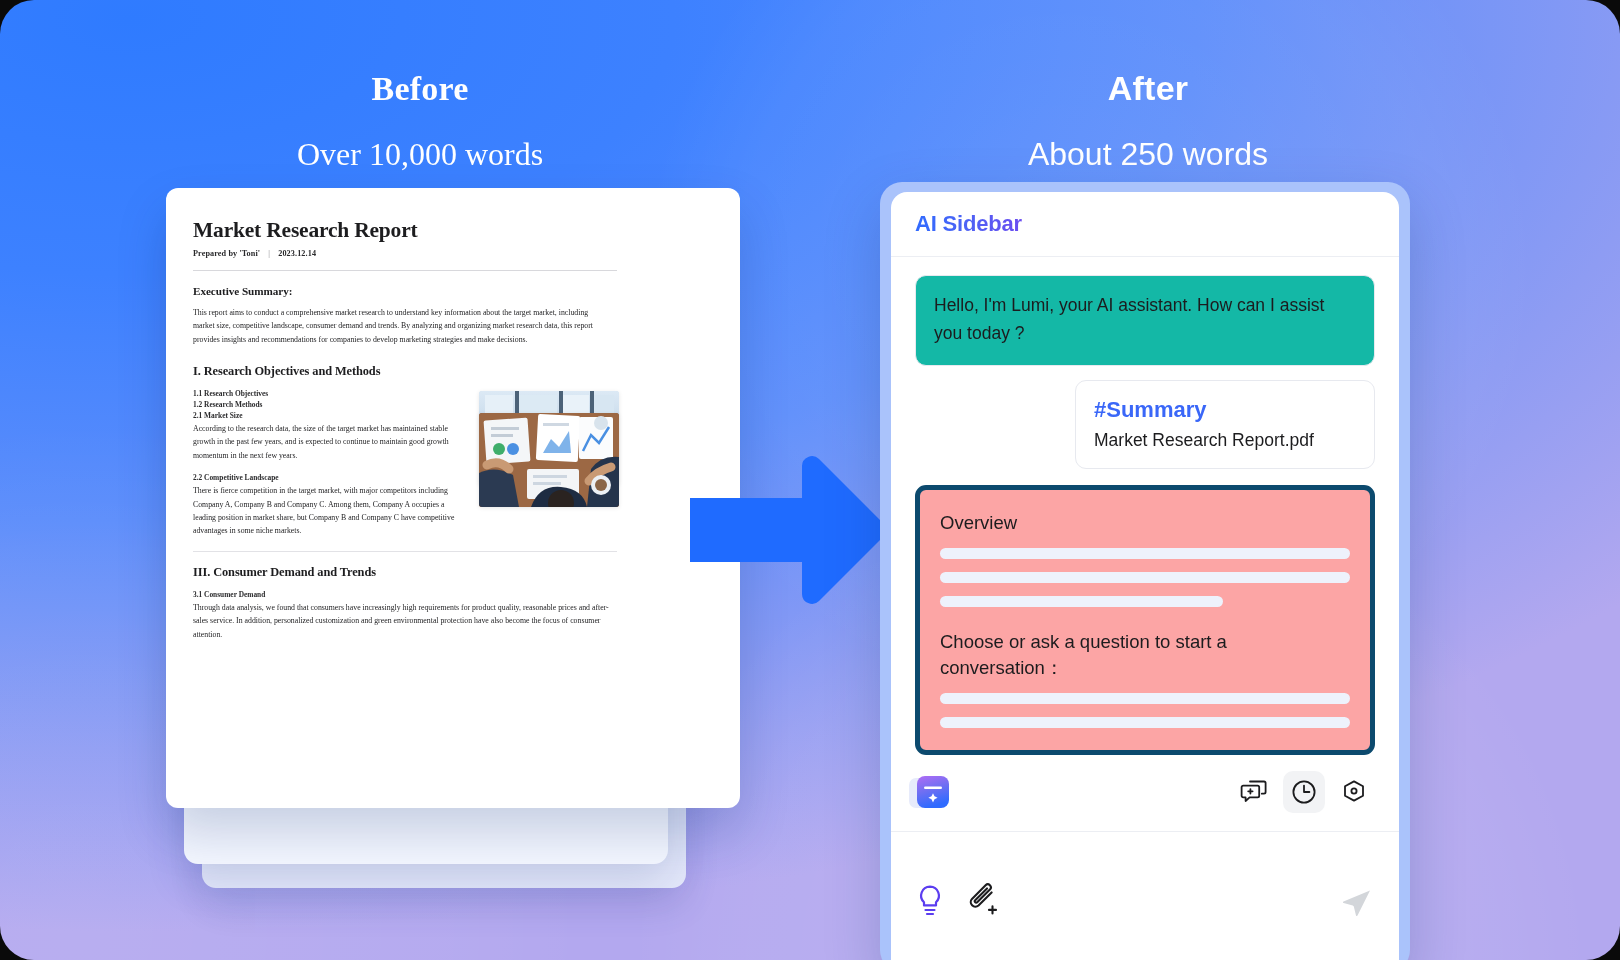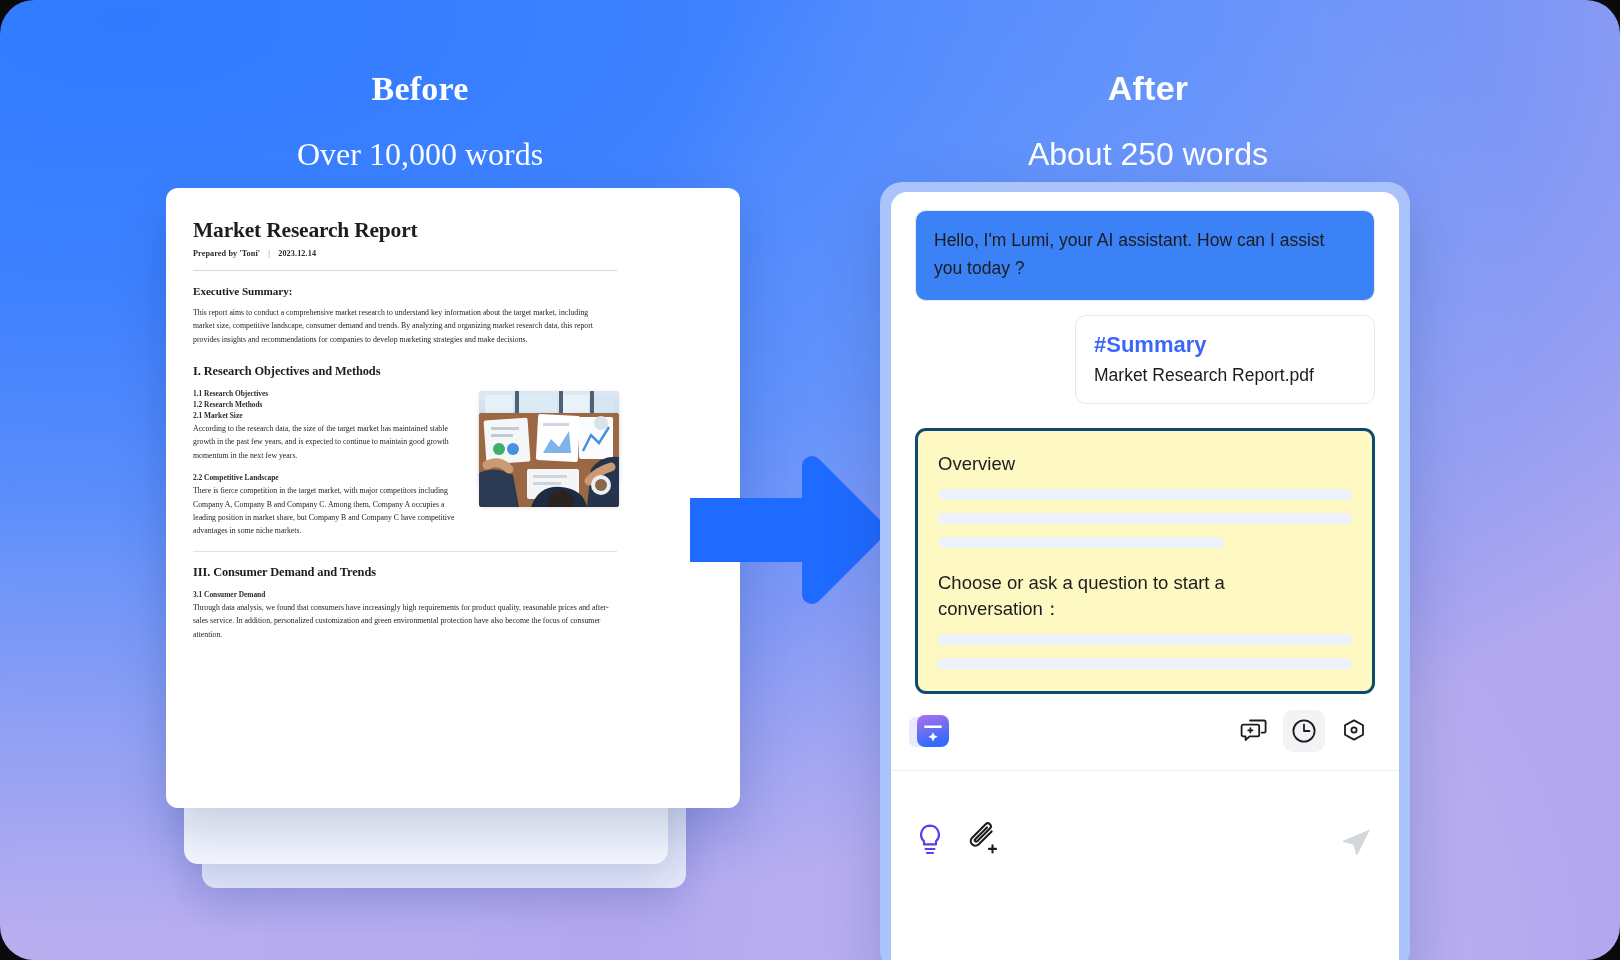--- a/index.html
+++ b/index.html
@@ -180,21 +180,21 @@
   }
   .sb-body { padding: 18px 24px 0 24px; }
 
   .bubble {
     border: 1px solid #e7e9ef;
     border-radius: 11px;
     padding: 16px 18px 18px 18px;
     font-size: 17.5px;
     line-height: 1.58;
     color: #1c1c1e;
-    background: #3b82f6;
+    background: #14b8a6;
   }
   .bubble-user {
     margin-top: 14px;
     margin-left: 160px;
     border: 1px solid #e7e9ef;
     border-radius: 11px;
     padding: 15px 18px 16px 18px;
     background: #fff;
   }
   .tag-summary {
@@ -204,25 +204,25 @@
     line-height: 1.3;
   }
   .file-name {
     font-size: 17.5px;
     color: #1c1c1e;
     margin-top: 4px;
     line-height: 1.3;
   }
 
   .card {
-    margin-top: 24px;
-    border: 3px solid #0c4a6e;
+    margin-top: 16px;
+    border: 5px solid #0c4a6e;
     border-radius: 11px;
     padding: 20px 20px 22px 20px;
-    background: #fef9c3;
+    background: #fca5a5;
   }
   .card-h {
     font-size: 18.5px;
     color: #1c1c1e;
     line-height: 1.38;
     margin-bottom: 13px;
   }
   .card-h.second { margin-top: 22px; }
   .skel {
     height: 11px;
@@ -393,20 +393,23 @@
 
   <div class="arrow-wrap">
     <svg width="200" height="180" viewBox="0 0 200 180" xmlns="http://www.w3.org/2000/svg">
       <path d="M0 58 H112 V26 a10 10 0 0 1 17 -7 l64 64 a10 10 0 0 1 0 14 l-64 64 a10 10 0 0 1 -17 -7 V122 H0 Z" fill="#1f6bff"></path>
     </svg>
   </div>
 
   <div class="sidebar-frame">
     <div class="sidebar">
 
+      <div class="sb-header">
+        <span class="sb-title">AI Sidebar</span>
+      </div>
 
       <div class="sb-body">
 
         <div class="bubble">
           <span>Hello, I'm Lumi, your AI assistant. How can I assist you today ?</span>
         </div>
 
         <div class="bubble-user">
           <div class="tag-summary">#Summary</div>
           <div class="file-name">Market Research Report.pdf</div>

